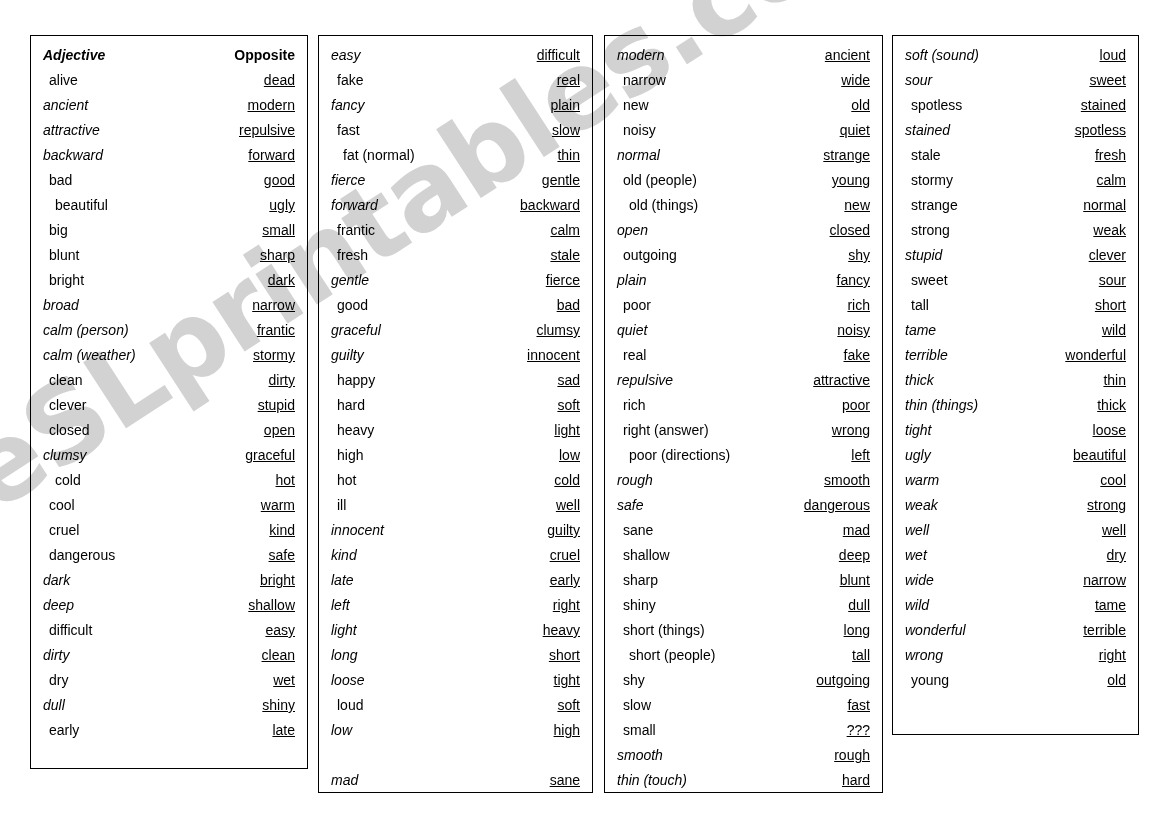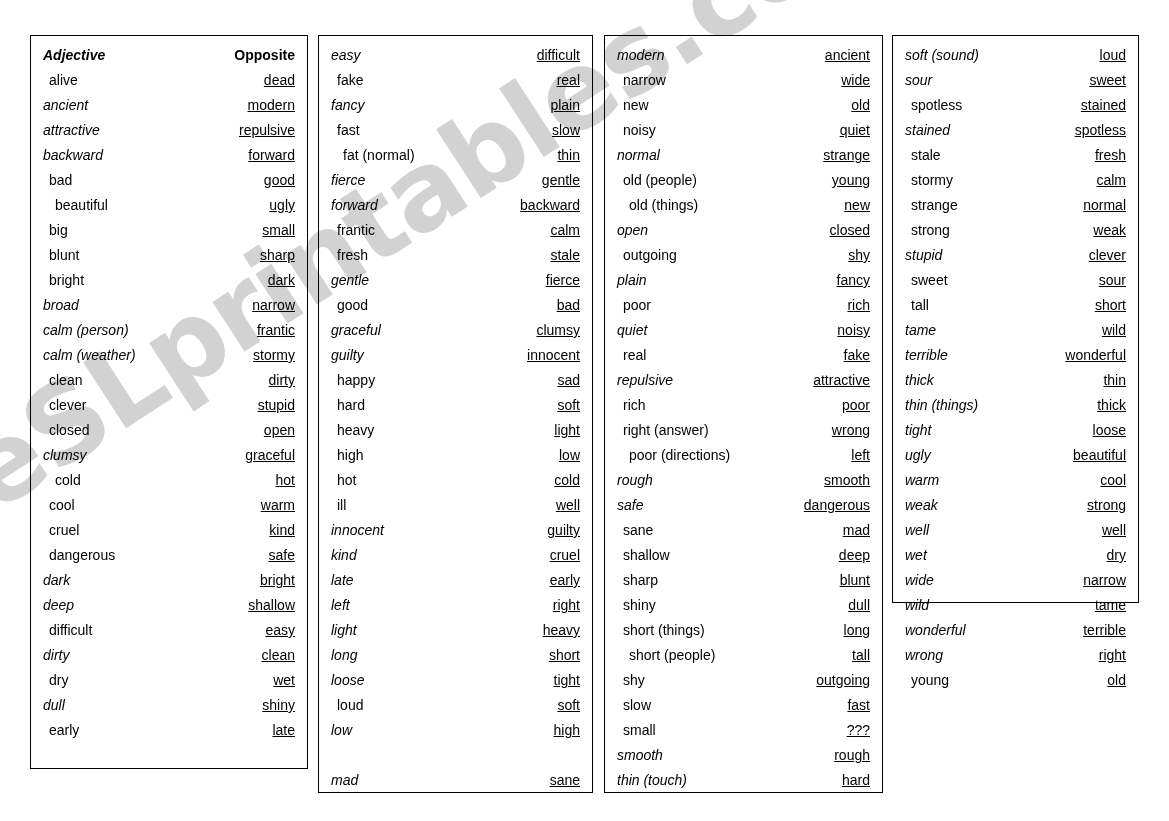--- a/index.html
+++ b/index.html
@@ -52,21 +52,21 @@
   .wordbox {
     position: absolute;
     box-sizing: border-box;
     border: 1px solid #000000;
     background: transparent;
     padding: 7px 12px 6px 12px;
   }
   .wordbox.col1 { left: 30px;  top: 35px; width: 278px; height: 734px; }
   .wordbox.col2 { left: 318px; top: 35px; width: 275px; height: 758px; }
   .wordbox.col3 { left: 604px; top: 35px; width: 279px; height: 758px; }
-  .wordbox.col4 { left: 892px; top: 35px; width: 247px; height: 568px; }
+  .wordbox.col4 { left: 892px; top: 35px; width: 247px; height: 700px; }
 
   .row {
     display: flex;
     align-items: baseline;
     justify-content: space-between;
     height: 25px;
     line-height: 25px;
     font-size: 14px;
     white-space: nowrap;
   }

